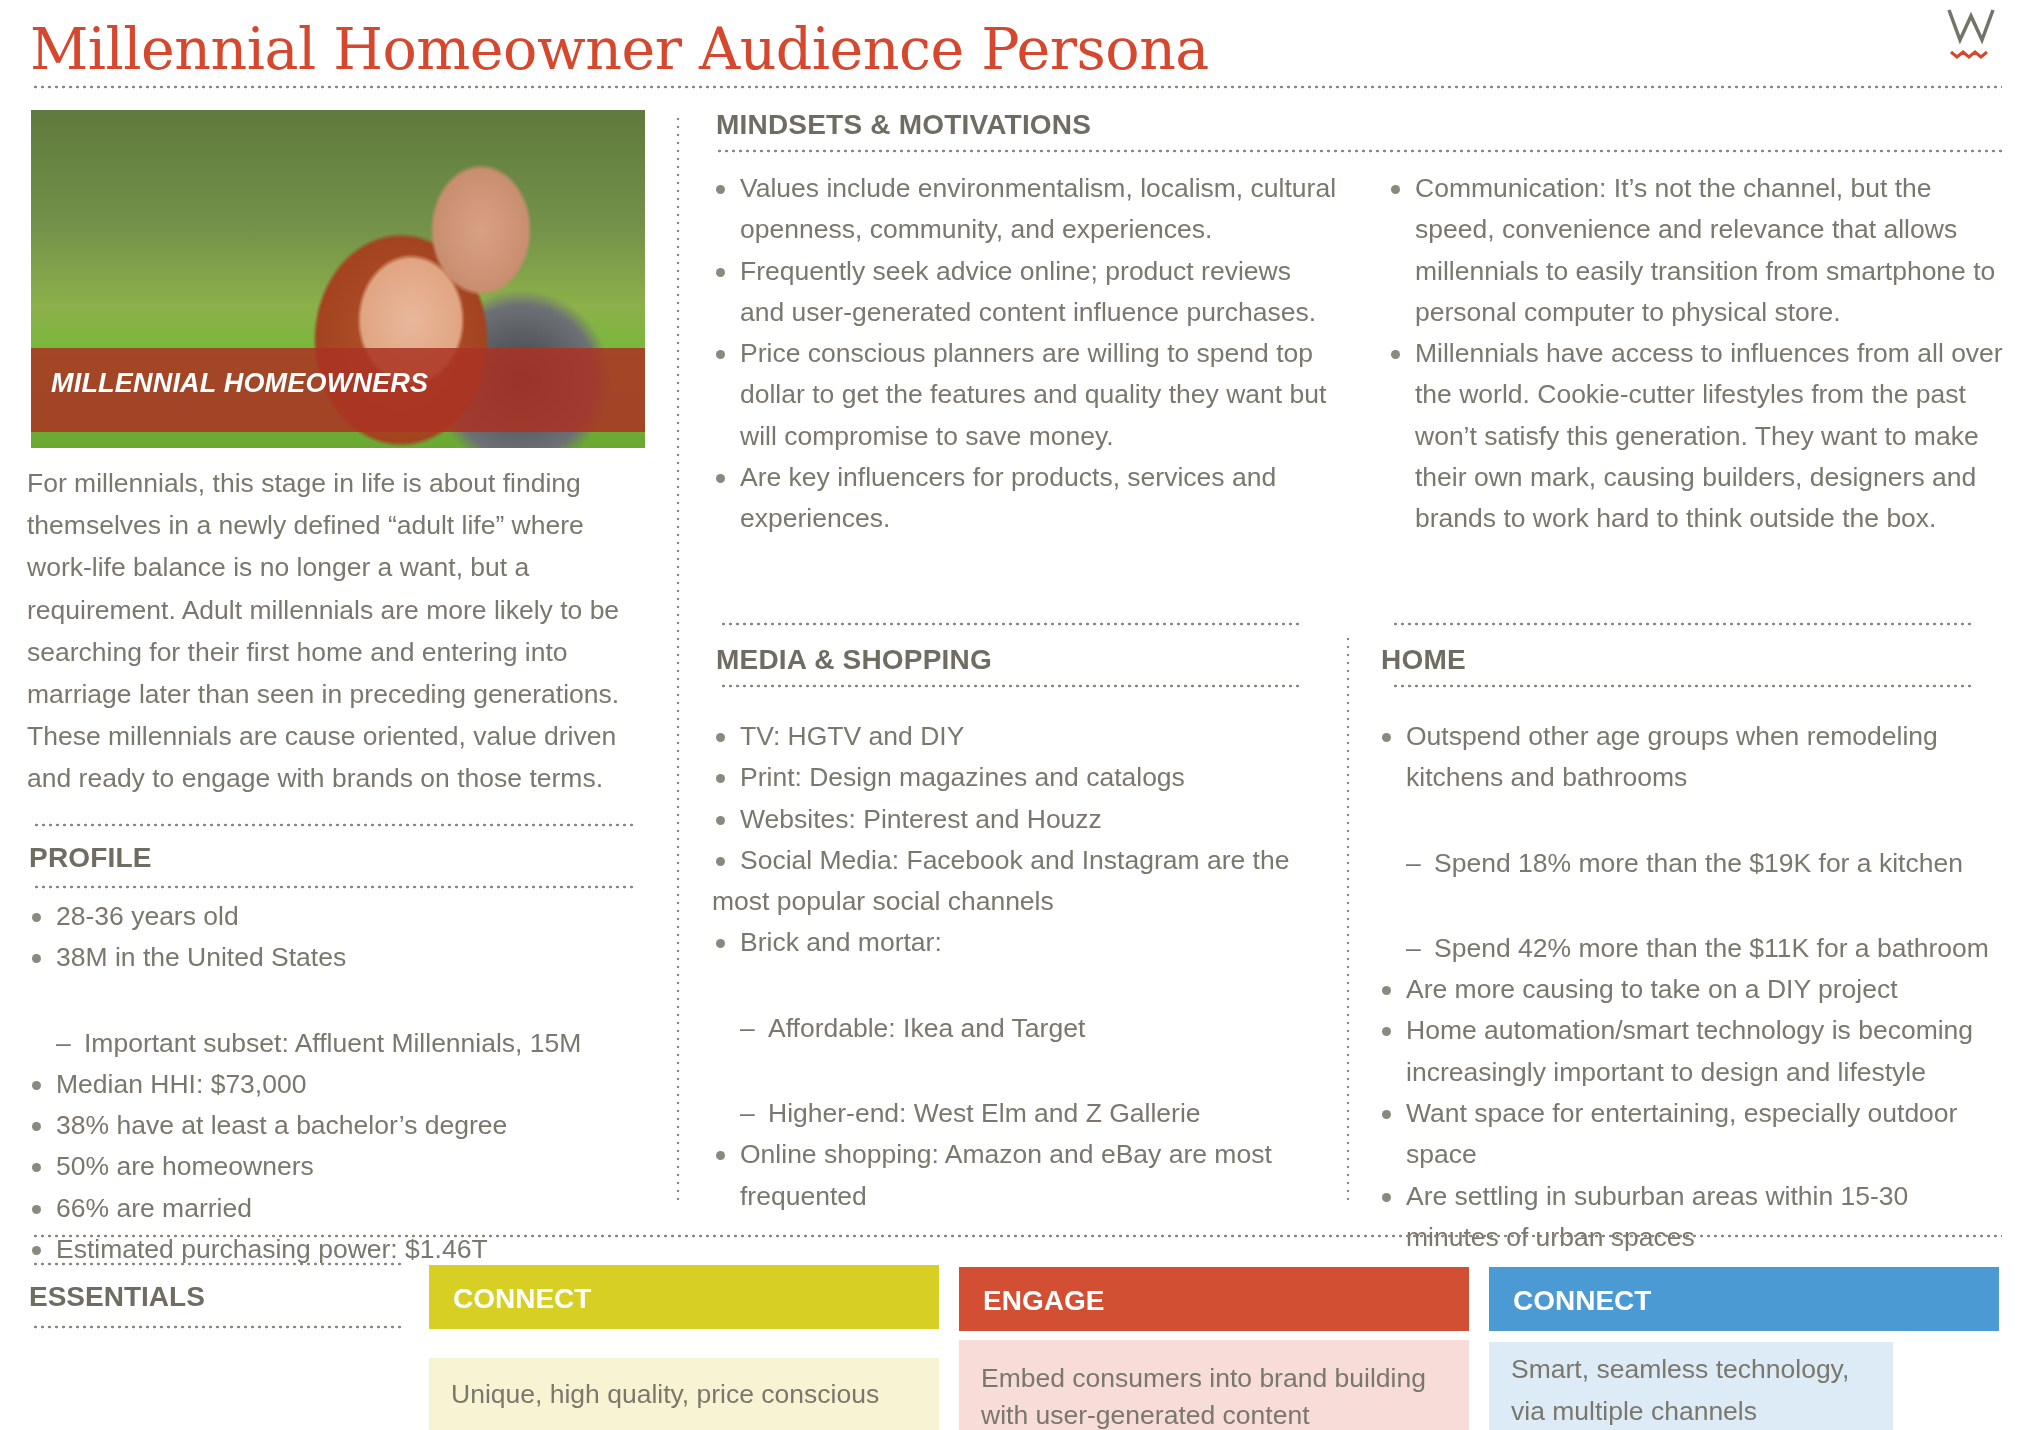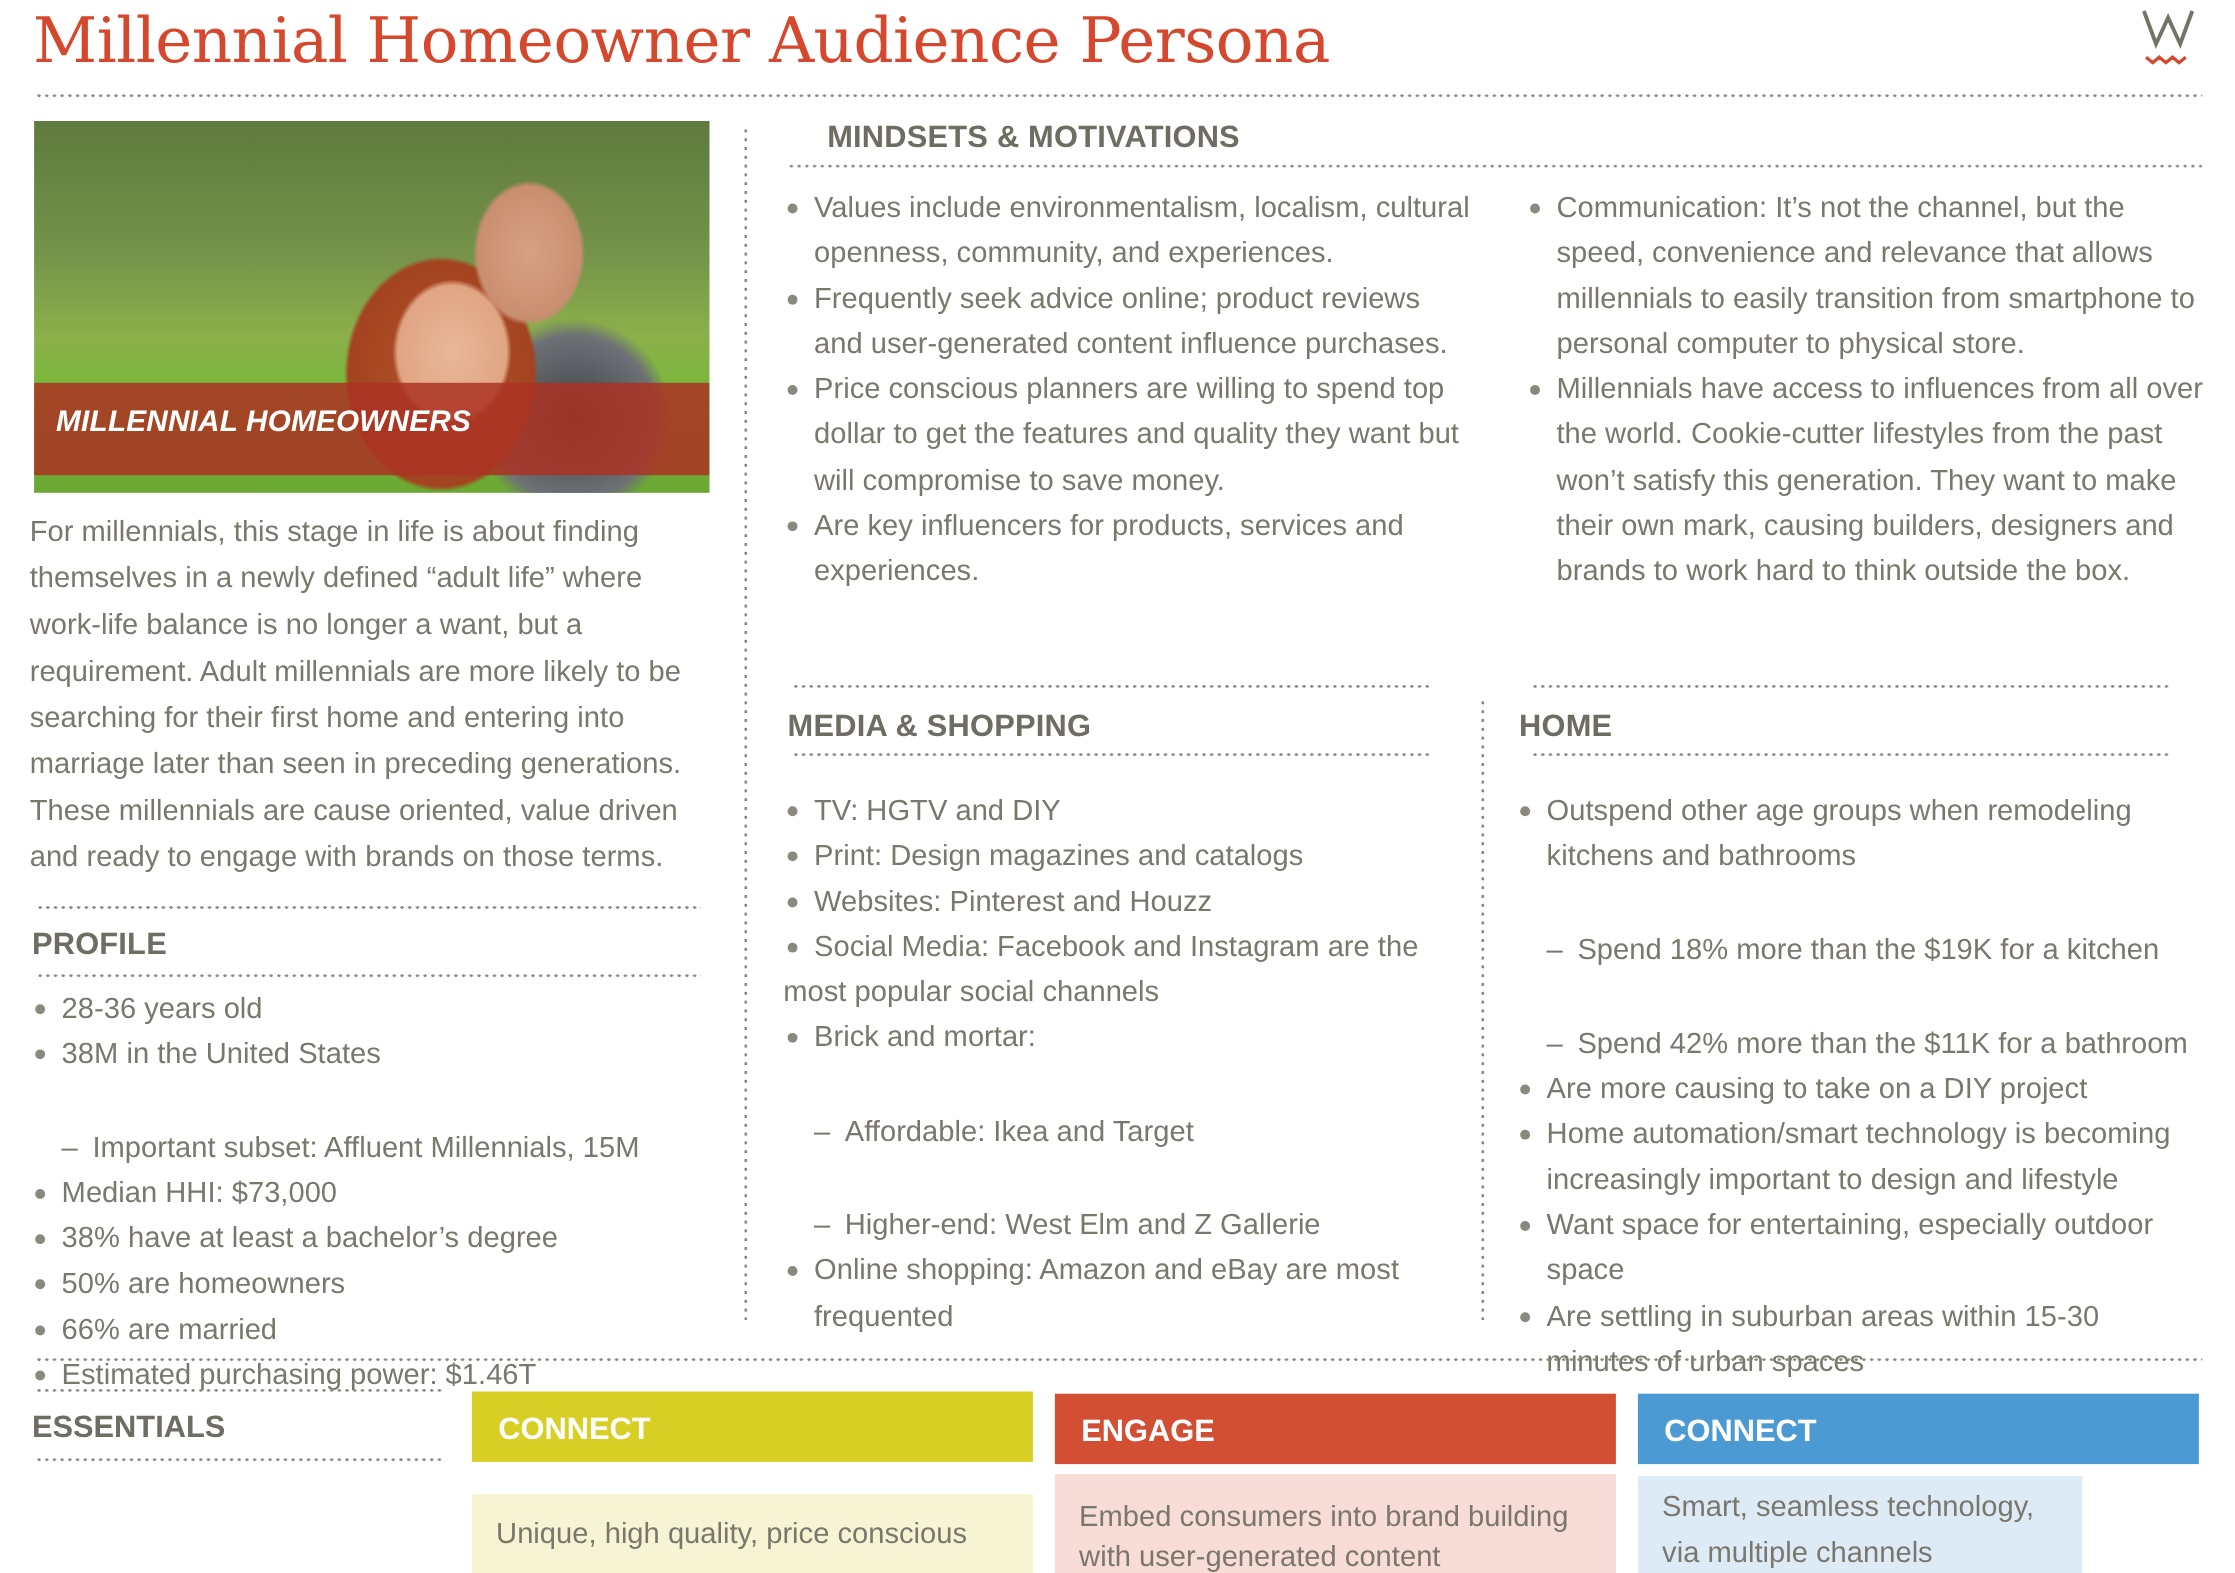--- a/index.html
+++ b/index.html
@@ -1,19 +1,19 @@
 <!DOCTYPE html>
 <html><head>
 <meta charset="utf-8">
 <style>
   * { box-sizing: border-box; margin: 0; padding: 0; }
   html, body { width: 2032px; height: 1430px; background: #ffffff; overflow: hidden; }
   body { position: relative; font-family: "Liberation Sans", sans-serif; color: #7a776c; }
   .abs { position: absolute; }
-  .title { left: 30px; top: 4px; font-family: "DejaVu Serif", serif; font-size: 57px; color: #d5482e; font-weight: normal; letter-spacing: -0.5px; }
+  .title { left: 30px; top: 16px; font-family: "DejaVu Serif", serif; font-size: 57px; color: #d5482e; font-weight: normal; letter-spacing: -0.5px; }
   .logo { left: 1945px; top: 4px; width: 52px; height: 60px; }
   .dots-h { height: 4px; background-image: radial-gradient(circle, #8b887d 1.3px, transparent 1.6px); background-size: 7px 4px; background-repeat: repeat-x; }
   .dots-v { width: 4px; background-image: radial-gradient(circle, #8b887d 1.3px, transparent 1.6px); background-size: 4px 8px; background-repeat: repeat-y; }
   .photo { left: 31px; top: 110px; width: 614px; height: 338px; overflow: hidden;
     background:
       radial-gradient(ellipse 90px 110px at 380px 210px, #e9b79a 0%, #e0a583 55%, transparent 60%),
       radial-gradient(ellipse 85px 110px at 450px 120px, #d8a184 0%, #c98e70 55%, transparent 60%),
       radial-gradient(ellipse 140px 170px at 370px 230px, #b5552e 0%, #a3431f 60%, transparent 63%),
       radial-gradient(ellipse 150px 150px at 490px 270px, #3f4246 0%, #6d7075 50%, transparent 60%),
       linear-gradient(180deg, #5f7a3d 0%, #74924a 35%, #8cb04a 58%, #78b83a 72%, #6aa832 100%);
@@ -61,21 +61,21 @@
   <li>Median HHI: $73,000</li>
   <li>38% have at least a bachelor’s degree</li>
   <li>50% are homeowners</li>
   <li>66% are married</li>
   <li>Estimated purchasing power: $1.46T</li>
 </ul>
 
 <div class="abs dots-v" style="left:676px; top:115px; height:1085px;"></div>
 <div class="abs dots-v" style="left:1346px; top:635px; height:565px;"></div>
 
-<h2 class="abs section-h" style="left:716px; top:109px;margin-left:36px;">MINDSETS &amp; MOTIVATIONS</h2>
+<h2 class="abs section-h" style="left:716px; top:109px;">MINDSETS &amp; MOTIVATIONS</h2>
 <div class="abs dots-h" style="left:716px; top:149px; width:1286px;"></div>
 <ul class="abs blist" style="left:712px; top:168px; width:630px;">
   <li>Values include environmentalism, localism, cultural openness, community, and experiences.</li>
   <li>Frequently seek advice online; product reviews and user-generated content influence purchases.</li>
   <li>Price conscious planners are willing to spend top dollar to get the features and quality they want but will compromise to save money.</li>
   <li>Are key influencers for products, services and experiences.</li>
 </ul>
 <ul class="abs blist" style="left:1387px; top:168px; width:620px;">
   <li>Communication: It’s not the channel, but the speed, convenience and relevance that allows millennials to easily transition from smartphone to personal computer to physical store.</li>
   <li>Millennials have access to influences from all over the world. Cookie-cutter lifestyles from the past won’t satisfy this generation. They want to make their own mark, causing builders, designers and brands to work hard to think outside the box.</li>

